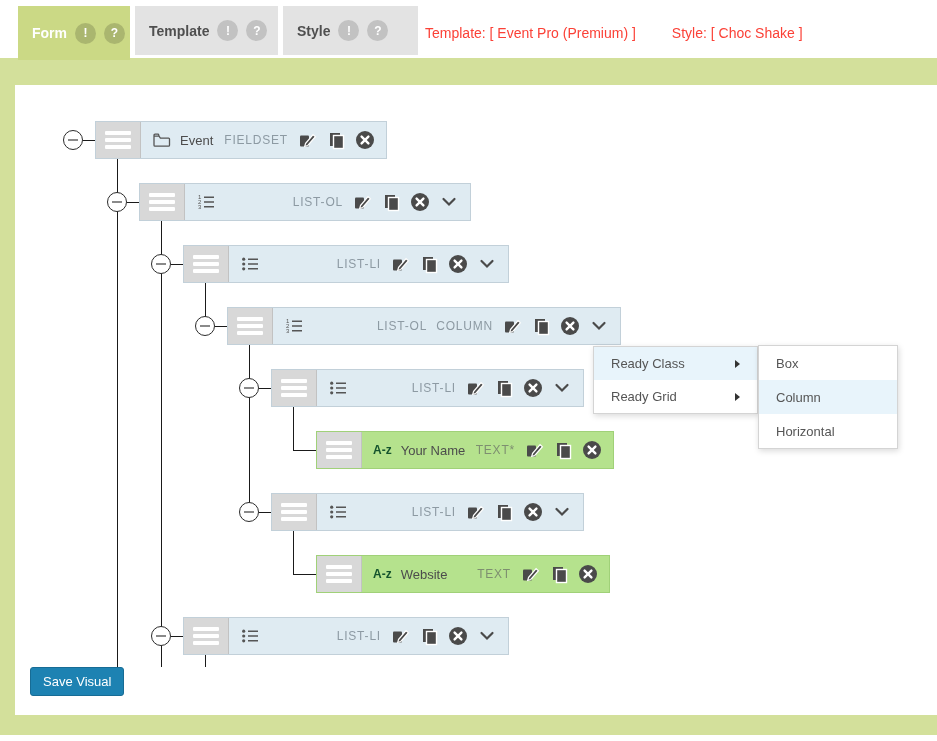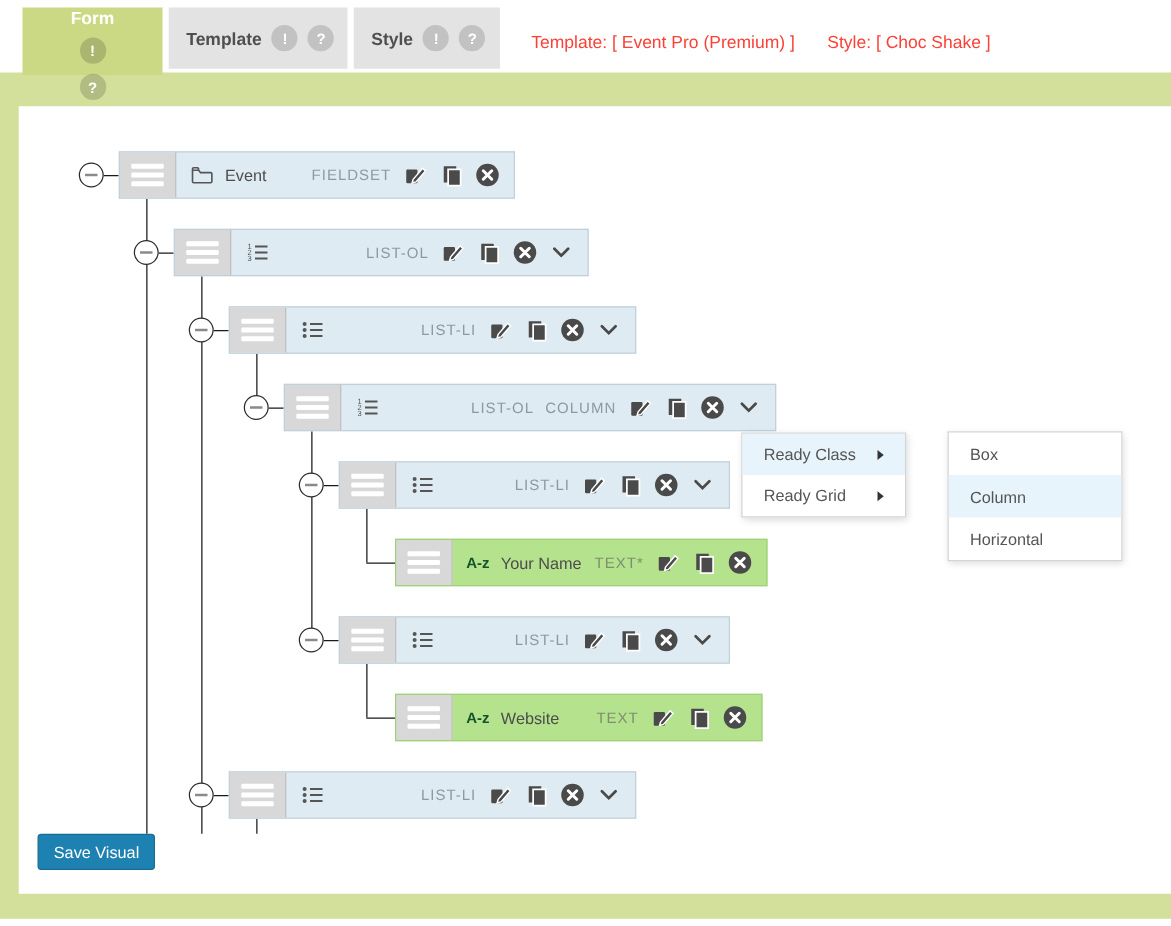--- a/index.html
+++ b/index.html
@@ -2,27 +2,27 @@
 <html style="--tab-active-bg: #cbd985; --tab-inactive-bg: #e3e3e3; --tab-inactive-text: #4f4f4f; --frame-green: #d3e09b; --red-text: #fb4137; --bar-blue-bg: #dfebf2; --bar-blue-border: #c2d0d9; --bar-green-bg: #b5e28d; --bar-green-border: #a0d178; --handle-bg: #d8d8d8; --handle-border: #c2c2c2; --type-text-blue: #8d9aa3; --type-text-green: #7e8f70; --menu-highlight: #e8f4fb; --save-button-bg: #1d82b2; --save-button-border: #176c95; --line-color: #1a1a1a;"><head>
 <meta charset="utf-8">
 <style>
   html,body{margin:0;padding:0;background:#fff;}
   .page{position:relative;width:937px;height:741px;background:#fff;overflow:hidden;
         font-family:"Liberation Sans",sans-serif;}
 
   
   .tab{position:absolute;top:6px;display:flex;align-items:center;gap:8px;
        padding:0 14px;font-weight:bold;font-size:14px;box-sizing:border-box;z-index:3;cursor:pointer;}
-  .tab.active{background:var(--tab-active-bg,#cbd985);color:#fff;height:54px;flex-direction:column;}
+  .tab.active{background:var(--tab-active-bg,#cbd985);color:#fff;height:54px;}
   .tab.inactive{background:var(--tab-inactive-bg,#e3e3e3);color:var(--tab-inactive-text,#4f4f4f);height:49px;}
   .badge{width:21px;height:21px;border-radius:50%;display:inline-flex;align-items:center;
          justify-content:center;color:#fff;font-size:12px;font-weight:bold;flex:none;cursor:pointer;}
   .tab.active .badge{background:rgba(0,0,0,0.16);}
   .tab.inactive .badge{background:#c2c2c2;}
-  .redinfo{position:absolute;left:425px;top:25px;display:flex;gap:26px;
+  .redinfo{position:absolute;left:425px;top:25px;display:flex;gap:36px;
            font-size:14px;color:var(--red-text,#fb4137);white-space:nowrap;}
 
   
   .frame{position:absolute;left:0;top:58px;width:937px;height:677px;background:var(--frame-green,#d3e09b);}
   .canvas{position:absolute;left:15px;top:85px;width:922px;height:630px;background:#fff;}
 
   
   .tline{position:absolute;background:var(--line-color,#1a1a1a);z-index:1;}
   .toggle{position:absolute;width:20px;height:20px;border:1px solid #2b2b2b;border-radius:50%;
           background:#fff;z-index:3;box-sizing:border-box;cursor:pointer;}
@@ -69,21 +69,21 @@
   <div class="tab active" style="left:18px;width:112px">
     <span>Form</span>
     <span class="badge">!</span>
     <span class="badge">?</span>
   </div>
   <div class="tab inactive" style="left:135px;width:143px">
     <span>Template</span>
     <span class="badge">!</span>
     <span class="badge">?</span>
   </div>
-  <div class="tab inactive" style="left:283px;width:117px">
+  <div class="tab inactive" style="left:283px;width:135px">
     <span>Style</span>
     <span class="badge">!</span>
     <span class="badge">?</span>
   </div>
 
   <div class="redinfo">
     <span>Template: [ Event Pro (Premium) ]</span>
     <span>Style: [ Choc Shake ]</span>
   </div>
 
@@ -108,21 +108,21 @@
   <div class="tline" style="left:205px;top:655px;width:1px;height:12px"></div>
 
   <div class="toggle" style="left:63px;top:130px"></div>
   <div class="toggle" style="left:107px;top:192px"></div>
   <div class="toggle" style="left:151px;top:254px"></div>
   <div class="toggle" style="left:195px;top:316px"></div>
   <div class="toggle" style="left:239px;top:378px"></div>
   <div class="toggle" style="left:239px;top:502px"></div>
   <div class="toggle" style="left:151px;top:626px"></div>
 
-  <div class="node" style="left:95px;top:121px;width:317px">
+  <div class="node" style="left:95px;top:121px;width:292px">
     <div class="handle">
         <div class="burger"></div>
       </div>
     <div class="nbody">
       <span class="ticon">
         <svg width="19" height="18" viewBox="0 0 19 18">
             <path d="M2 5.2 h5 l1.4 1.9 h8.2 a.9.9 0 0 1 .9.9 v6.2 a1 1 0 0 1 -1 1 H3 a1 1 0 0 1 -1 -1 z M2 5.2 V4.2 a1 1 0 0 1 1-1 h3.2 l1 1.4" fill="none" stroke="#555" stroke-width="1.3"></path>
           </svg>
       </span>
       <span class="name">Event</span>
@@ -440,21 +440,21 @@
           </svg>
         </span>
       <span class="act">
           <svg width="20" height="20" viewBox="0 0 20 20">
             <path d="M4.5 7 L10 12.5 L15.5 7" stroke="#4a4a4a" stroke-width="2.2" fill="none" stroke-linecap="round"></path>
           </svg>
         </span>
     </div>
   </div>
 
-  <div class="menu menu1" style="left:593px;top:346px;width:132px">
+  <div class="menu menu1" style="left:593px;top:346px;width:165px">
     <div class="mitem hl">
       <span>Ready Class</span>
       <span class="arrow"></span>
     </div>
     <div class="mitem">
       <span>Ready Grid</span>
       <span class="arrow"></span>
     </div>
   </div>
 

